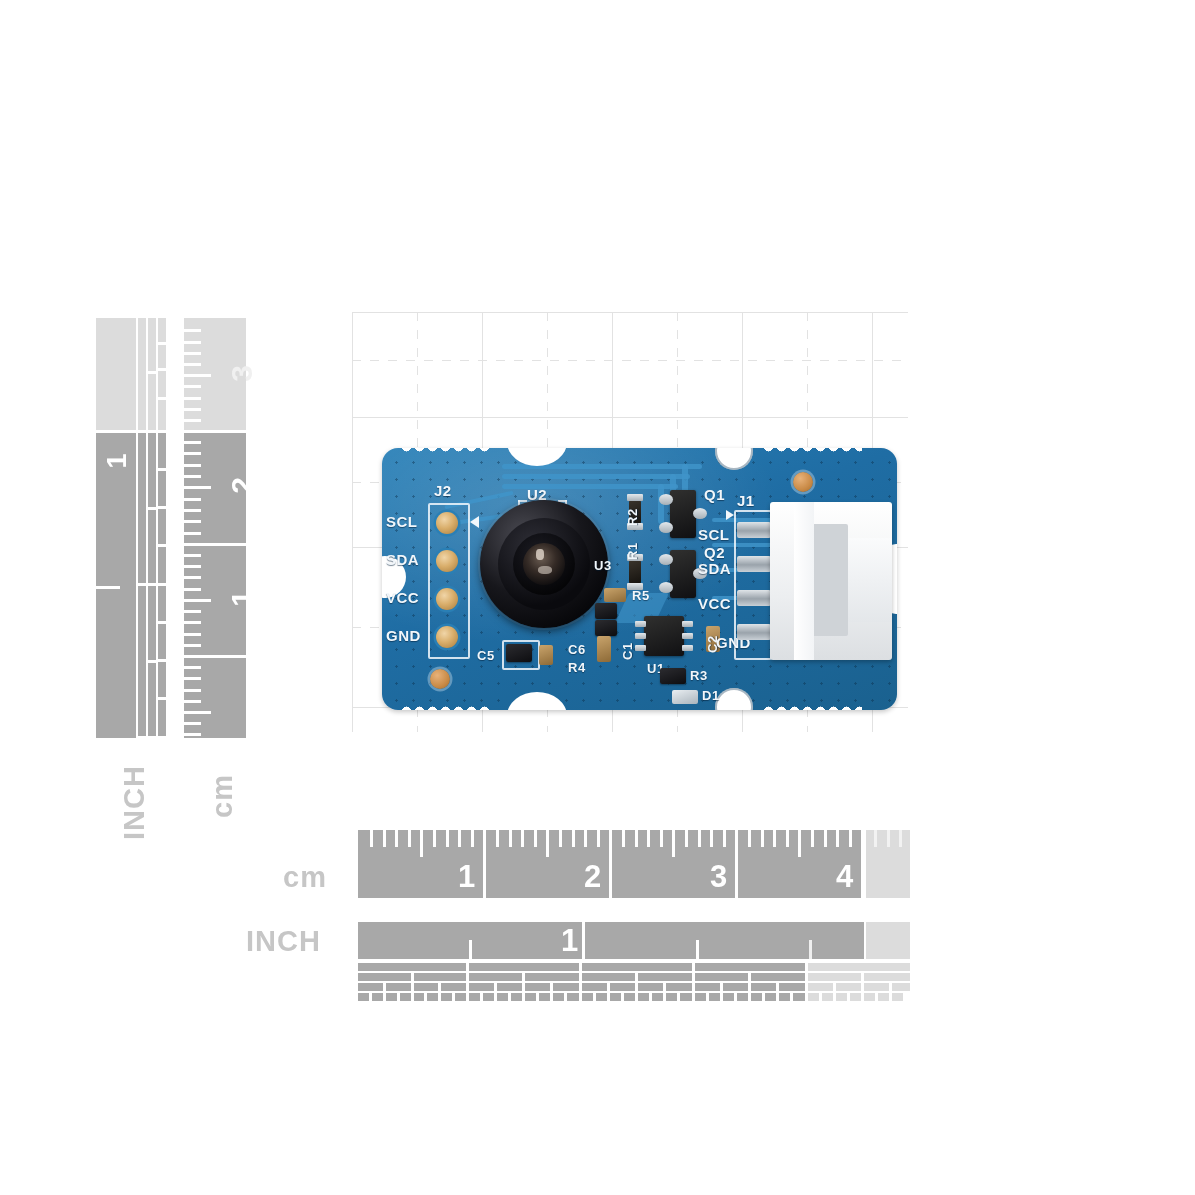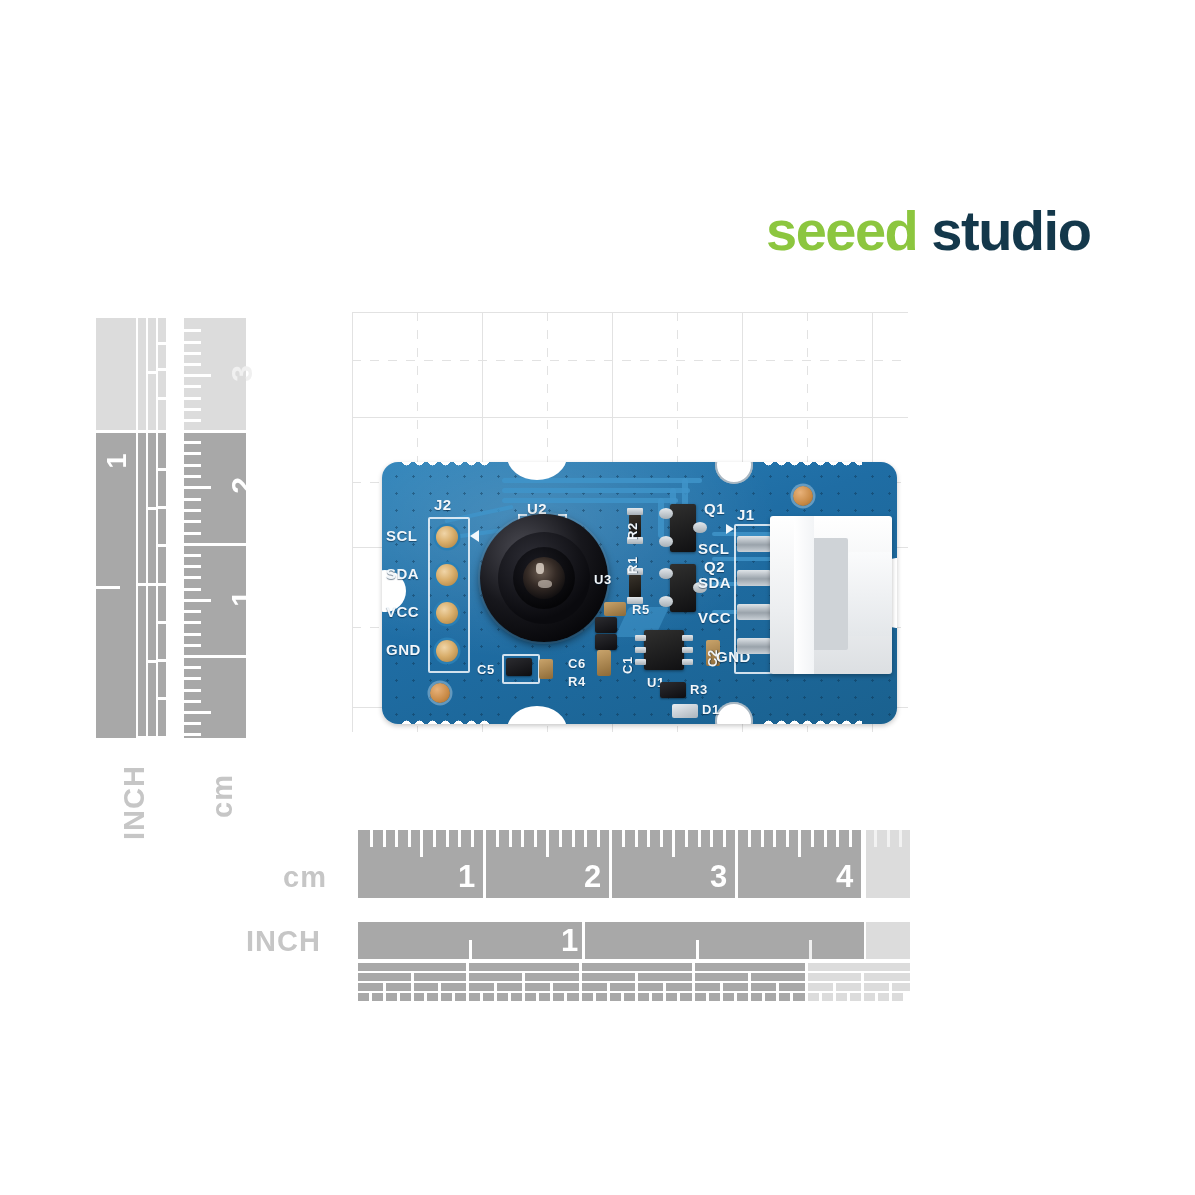--- a/index.html
+++ b/index.html
@@ -54,21 +54,21 @@
   
   #photo{position:absolute;left:352px;top:312px;width:556px;height:420px;}
   #grid{position:absolute;inset:0;}
   #grid .gl{position:absolute;background:#e2e2e2;}
   #grid .gd{position:absolute;}
   #grid .gd.h{height:1px;background:repeating-linear-gradient(to right,#e2e2e2 0 9px,transparent 9px 18px);}
   #grid .gd.v{width:1px;background:repeating-linear-gradient(to bottom,#e2e2e2 0 9px,transparent 9px 18px);}
 
   
   #pcb{position:absolute;left:30px;top:136px;width:515px;height:268px;}
-  .board{position:absolute;left:0;top:14px;width:515px;height:262px;border-radius:16px;
+  .board{position:absolute;left:0;top:0;width:515px;height:262px;border-radius:16px;
     background:
       radial-gradient(ellipse at 28% 22%, rgba(255,255,255,.16) 0%, rgba(255,255,255,0) 48%),
       linear-gradient(160deg,#2b81b8 0%,#1f6da4 42%,#1a618f 100%);
     box-shadow:0 2px 5px rgba(0,0,0,.22);
     overflow:hidden;
   }
   
   .board::before{content:"";position:absolute;inset:0;
     background-image:radial-gradient(circle, rgba(10,45,72,.55) 1.1px, transparent 1.4px);
     background-size:17px 17px;background-position:6px 6px;opacity:.75;}
@@ -131,23 +131,20 @@
   
   .thole{position:absolute;border-radius:50%;
     background:radial-gradient(circle at 38% 34%,#f0d5a8 0%,#d9ae6b 45%,#a87c3c 100%);
     box-shadow:0 0 0 2.5px #2a7fb5;}
 </style>
 </head>
 <body>
 
 <div class="stage">
 
-  <div id="brand">
-    <span class="seeed">seeed</span><span>&nbsp;</span><span class="studio">studio</span>
-  </div>
 
   <div id="vrulers">
 
     <div class="vinch">
 
       <div class="col" style="left:0;width:40px;">
         <div class="seg rl-light" style="top:0;height:112px;"></div>
         <div class="seg rl-dark" style="top:115px;bottom:0;"></div>
         <div class="num" style="top:118px;left:4px;width:34px;text-align:left;">1</div>
 

